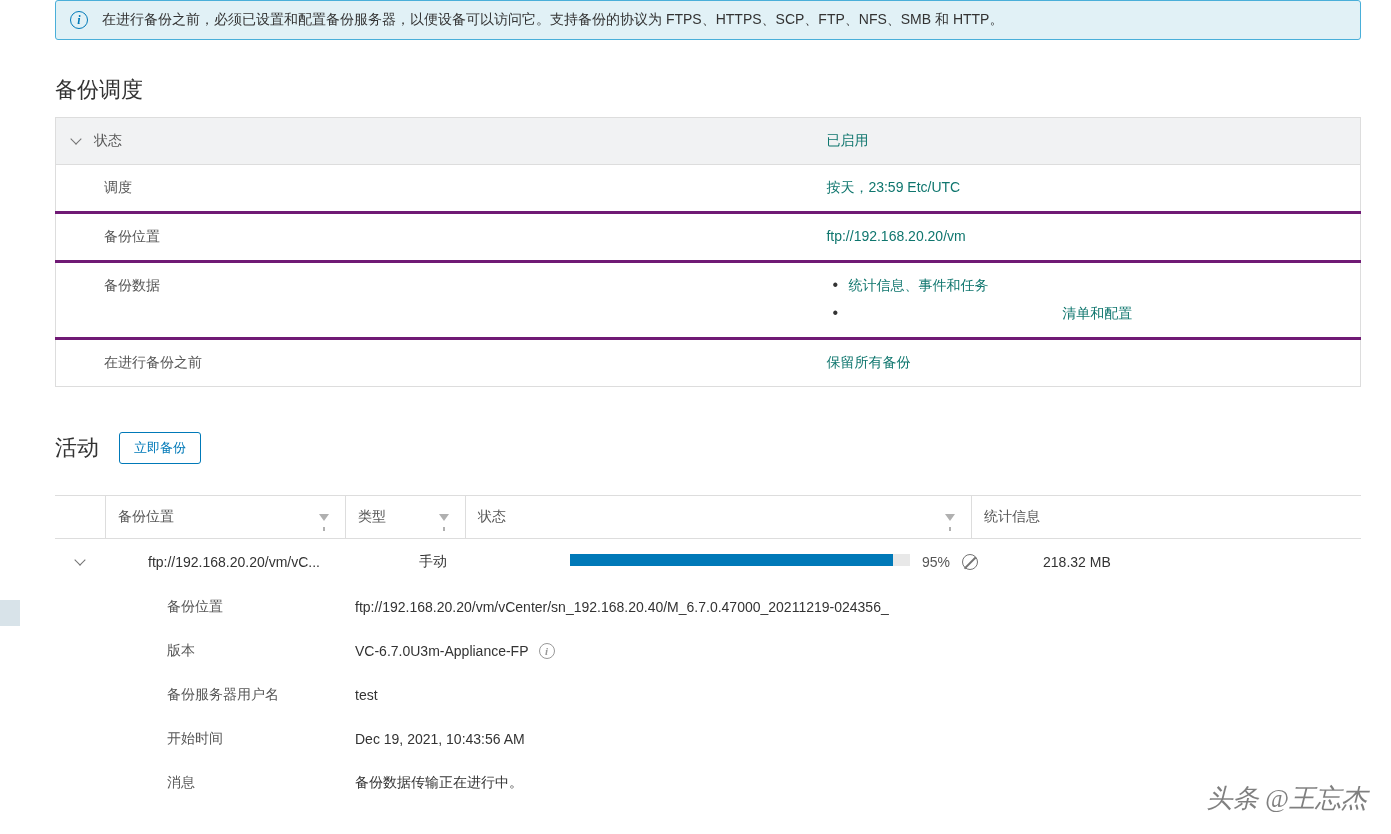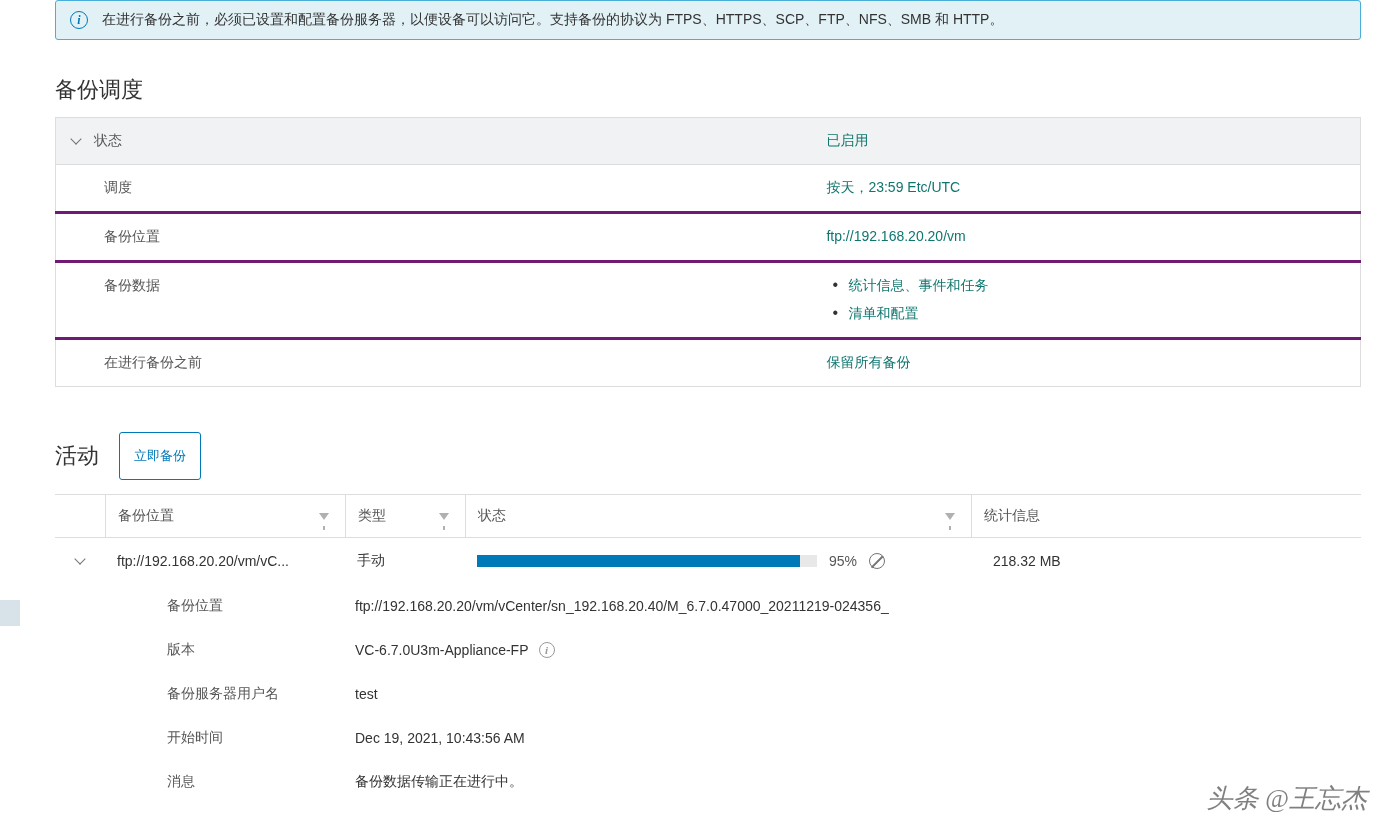--- a/index.html
+++ b/index.html
@@ -60,31 +60,31 @@
       content: "";
       position: absolute;
       width: 7px; height: 7px;
       border-left: 1.5px solid #737373;
       border-bottom: 1.5px solid #737373;
       transform: rotate(-45deg);
       top: 0; left: 2px;
     }
     .bullet-list { list-style: none; padding-left: 0; }
     .bullet-list li { position: relative; padding-left: 22px; margin-bottom: 10px; }
-    .bullet-list li:last-child { margin-bottom: 0; }
+    .bullet-list li:last-child { margin-bottom: 0; text-align: center; }
     .bullet-list li::before {
       content: "•"; position: absolute; left: 6px; top: -1px; color: #333; font-size: 16px;
     }
     
-    .activity-header { display: flex; align-items: center; gap: 20px; margin-bottom: 14px; }
+    .activity-header { display: flex; align-items: center; gap: 20px; margin-bottom: 31px; }
     .backup-now-btn {
       border: 1px solid #0079b8;
       color: #0079b8;
       background: #fff;
-      padding: 14px 14px;
+      padding: 6px 14px;
       border-radius: 3px;
       font-size: 13px;
       cursor: pointer;
     }
     
     .activity-table { width: 100%; border-top: 1px solid #ddd; }
     .act-header-row { display: flex; border-bottom: 1px solid #ddd; background: #fff; }
     .act-header-cell {
       padding: 12px 8px 12px 12px;
       color: #565656;
@@ -109,40 +109,40 @@
       margin-right: 8px;
     }
     .filter-icon::after {
       content: "";
       position: absolute;
       width: 2px; height: 4px;
       background: #b0b0b0;
       left: -1px; top: 6px;
     }
     
-    .act-data-row { display: flex; padding: 14px 0; align-items: center; }
+    .act-data-row { display: flex; padding: 14px 0; align-items: center; gap: 31px; }
     .act-cell { padding: 0 12px; }
     .expand-chevron {
       width: 12px; height: 12px;
       position: relative;
       margin: 0 auto;
       cursor: pointer;
     }
     .expand-chevron::before {
       content: "";
       position: absolute;
       width: 7px; height: 7px;
       border-left: 1.5px solid #737373;
       border-bottom: 1.5px solid #737373;
       transform: rotate(-45deg);
       top: 0; left: 2px;
     }
     .truncate { white-space: nowrap; overflow: hidden; text-overflow: ellipsis; }
     
-    .progress-wrap { display: flex; align-items: center; gap: 12px; }
+    .progress-wrap { display: flex; gap: 12px; }
     .progress-bar {
       width: 340px; height: 12px;
       background: #e8e8e8;
       position: relative;
     }
     .progress-fill {
       height: 100%;
       background: #0079b8;
     }
     .progress-pct { color: #565656; font-size: 14px; }

